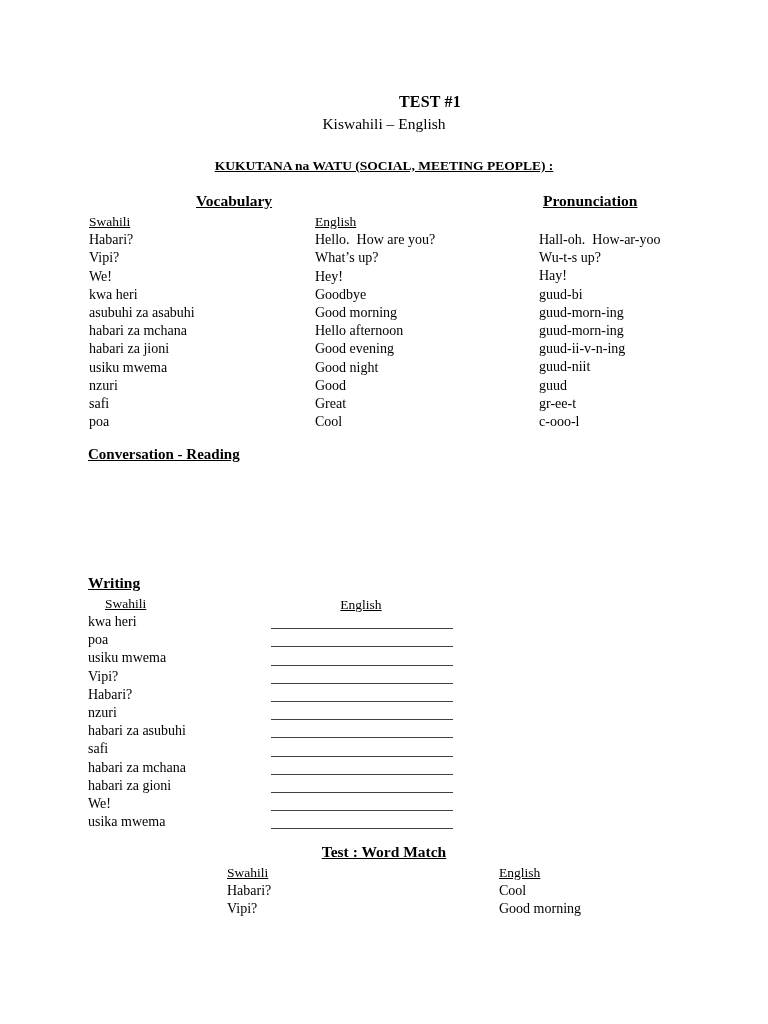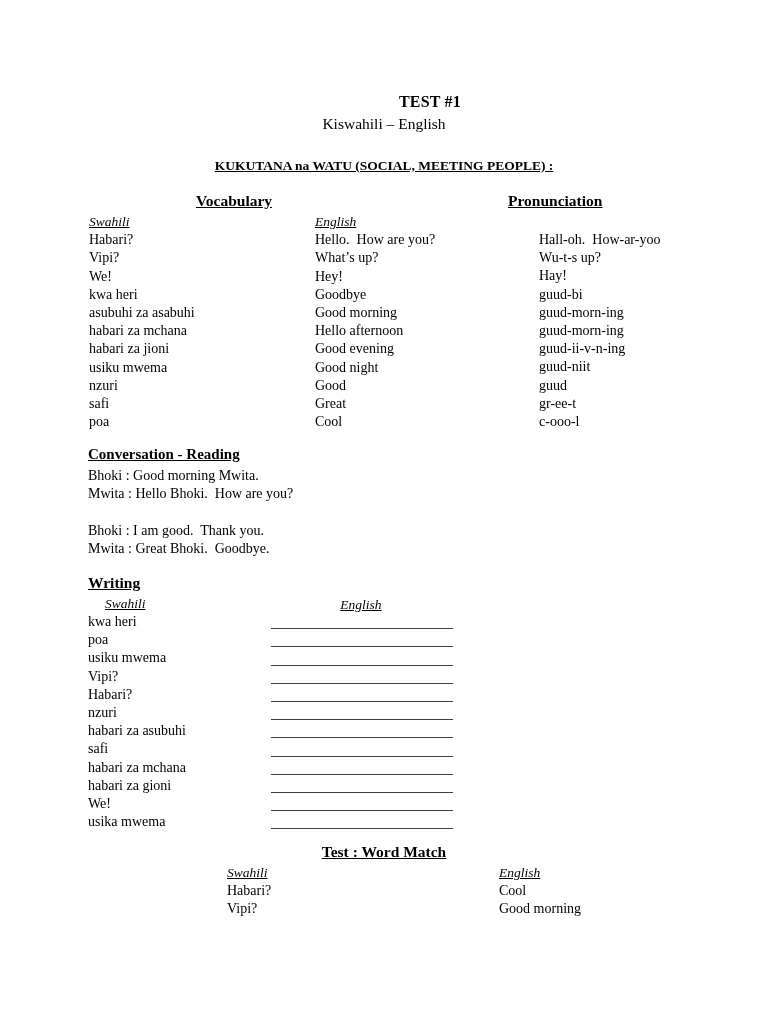--- a/index.html
+++ b/index.html
@@ -32,21 +32,20 @@
     font-size: 14px;
     line-height: 18.2px;
     white-space: pre;
   }
   .colhead {
     font-family: "Liberation Serif", "DejaVu Serif", serif;
     font-size: 13.5px;
     line-height: 18.2px;
     text-decoration: underline;
     white-space: pre;
-    font-style: italic;
   }
 
   
   #doc-title {
     left: 0; top: 93px; width: 768px;
     font-size: 16px;
     font-weight: bold;
     text-align: center;
     letter-spacing: 0.2px;
     padding-left: 46px;
@@ -66,21 +65,21 @@
 
   
   #vocabulary-heading {
     left: 196px; top: 192px; width: 94px;
     font-size: 15.5px;
     font-weight: bold;
     text-align: left;
     text-decoration: underline;
   }
   #pronunciation-heading {
-    left: 508px; top: 192px;
+    left: 543px; top: 192px;
     font-size: 15.5px;
     font-weight: bold;
     text-decoration: underline;
     white-space: pre;
   }
 
   #vocab-swahili-col  { left: 89px;  top: 213px; }
   #vocab-english-col  { left: 315px; top: 213px; }
   #vocab-pron-col     { left: 539px; top: 231px; }
 
@@ -201,27 +200,20 @@
     <div class="listtext">guud-morn-ing</div>
     <div class="listtext">guud-ii-v-n-ing</div>
     <div class="listtext">guud-niit</div>
     <div class="listtext">guud</div>
     <div class="listtext">gr-ee-t</div>
     <div class="listtext">c-ooo-l</div>
   </div>
 
   <div class="abs" id="conversation-heading">Conversation - Reading</div>
 
-  <div class="abs" id="conversation-lines">
-    <div class="listtext">Bhoki : Good morning Mwita.</div>
-    <div class="listtext">Mwita : Hello Bhoki.  How are you?</div>
-    <div class="listtext blank">&nbsp;</div>
-    <div class="listtext">Bhoki : I am good.  Thank you.</div>
-    <div class="listtext">Mwita : Great Bhoki.  Goodbye.</div>
-  </div>
 
   <div class="abs" id="writing-heading">Writing</div>
 
   <div class="abs colhead" id="writing-swahili-head">Swahili</div>
 
   <div class="abs" id="writing-english-head">
     <span class="colhead">English</span>
   </div>
 
   <div class="abs" id="writing-swahili-col">

